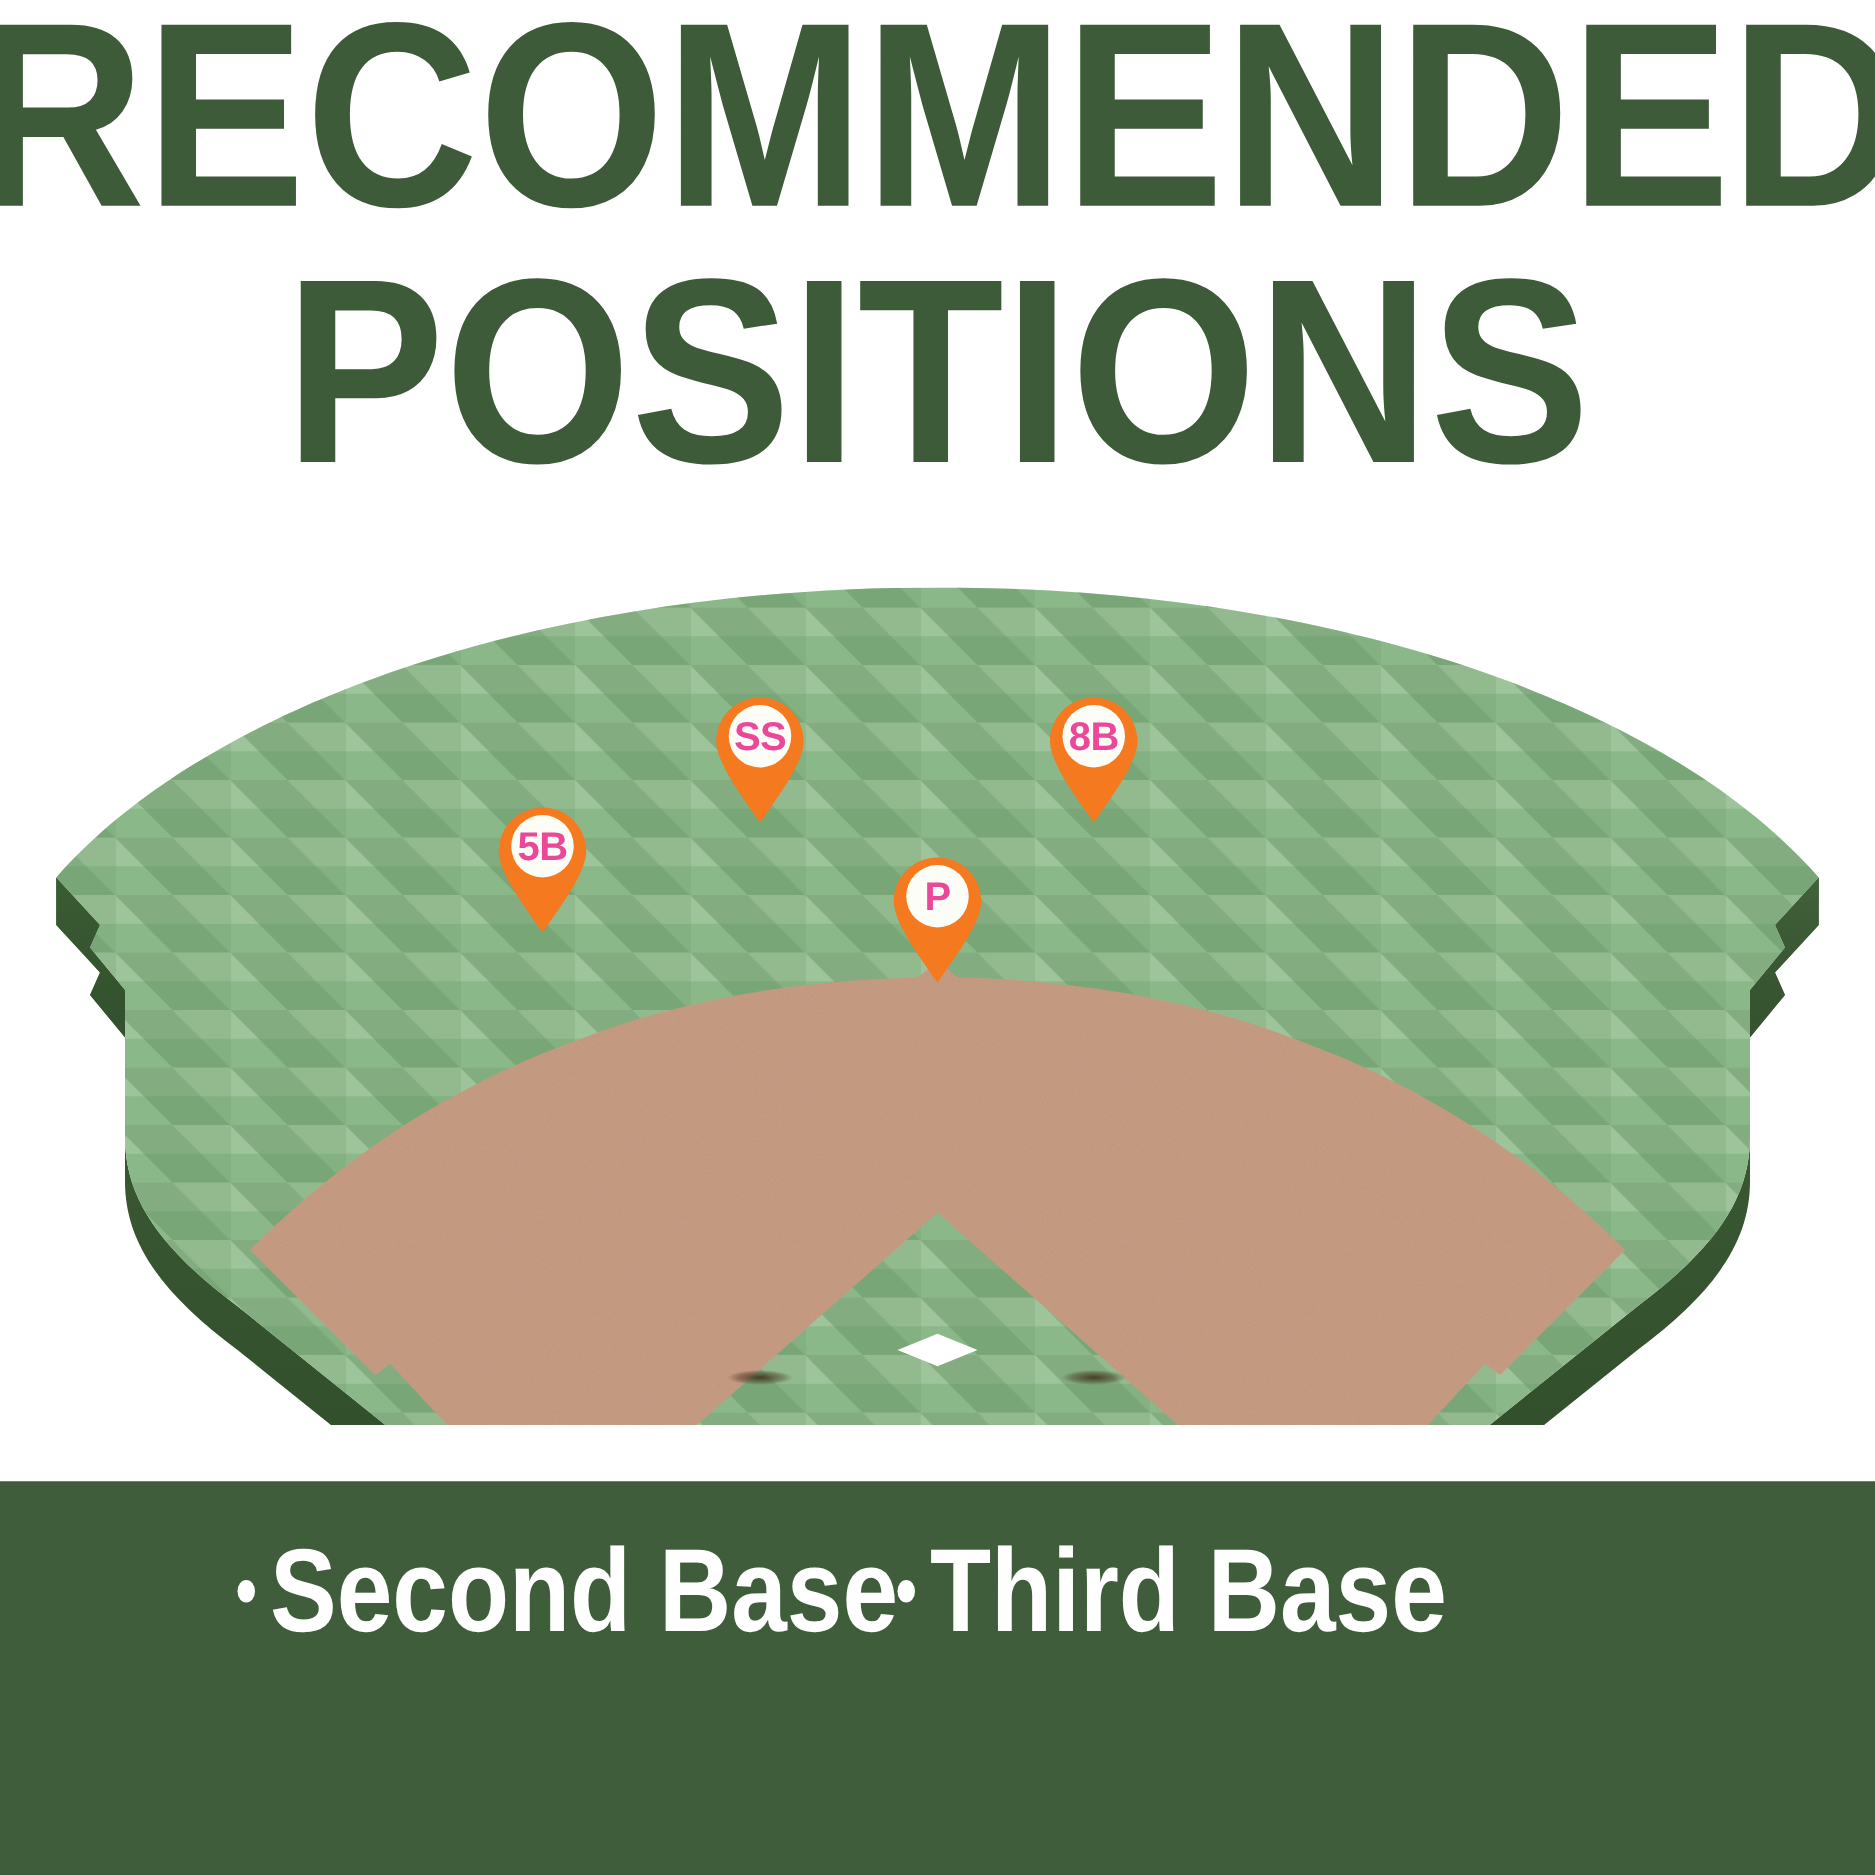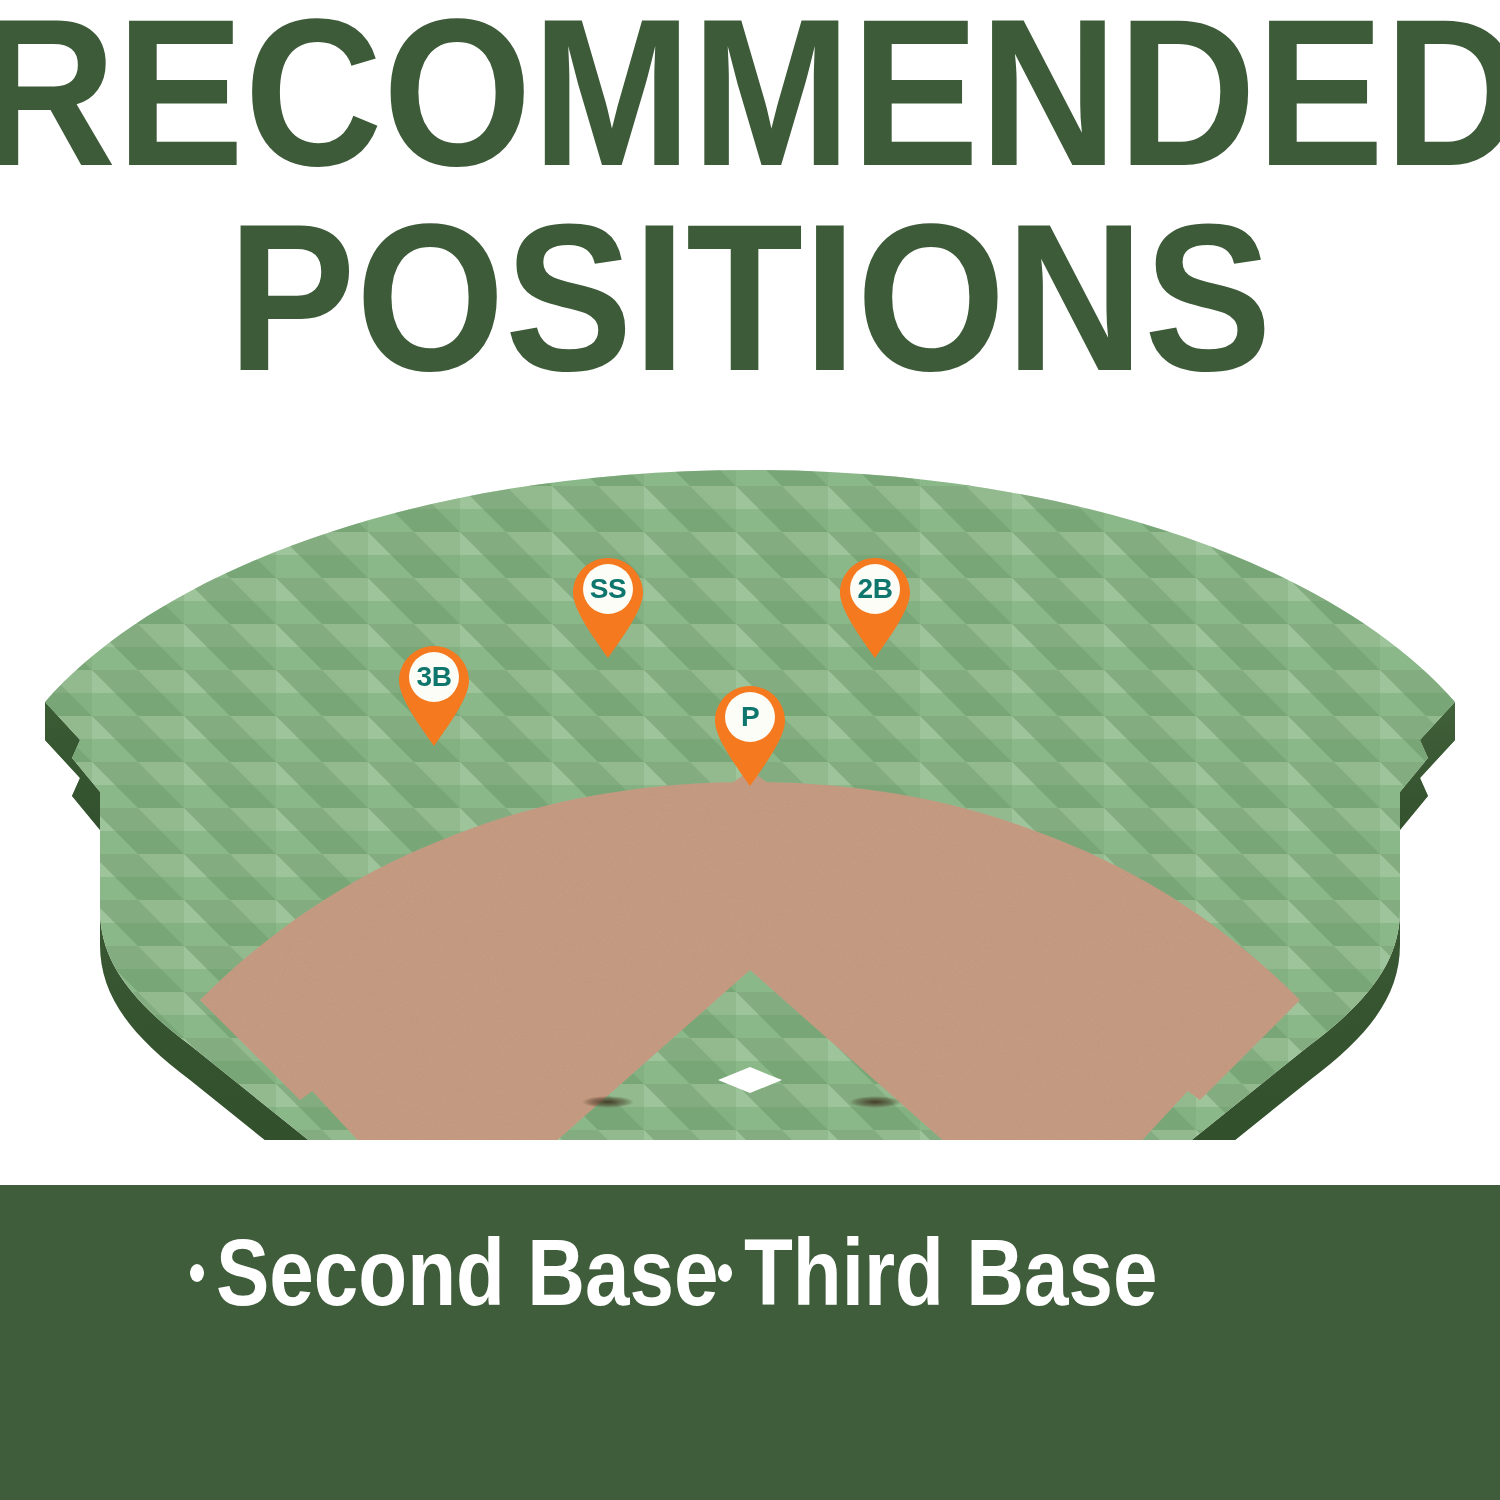--- a/index.html
+++ b/index.html
@@ -73,24 +73,24 @@
   .pin-svg { display: block; width: 76px; height: 104px; }
   .pin-label {
     position: absolute;
     top: 5px;
     left: 0;
     width: 76px;
     height: 56px;
     display: flex;
     align-items: center;
     justify-content: center;
-    color: #0f766e;
+    color: #ec4899;
     font-family: "Liberation Sans Narrow", "Liberation Sans", sans-serif;
     font-weight: 700;
-    font-size: 28px;
+    font-size: 32px;
     letter-spacing: -0.5px;
     line-height: 1;
     pointer-events: none;
   }
 
   
   .bottom-panel {
     position: absolute;
     left: 0;
     top: 1185px;
@@ -301,29 +301,29 @@
       <circle cx="38" cy="33" r="25" fill="#fdfdf7"></circle>
     </svg>
     <div class="pin-label">SS</div>
   </div>
 
   <div class="pin" id="pin-2b" style="left: 875px; top: 220px;">
     <svg class="pin-svg" viewBox="0 0 76 104" xmlns="http://www.w3.org/2000/svg">
       <path d="M38 2 C57.3 2 73 17.7 73 37 C73 54 52 82 38 102 C24 82 3 54 3 37 C3 17.7 18.7 2 38 2 Z" fill="#f4791f"></path>
       <circle cx="38" cy="33" r="25" fill="#fdfdf7"></circle>
     </svg>
-    <div class="pin-label">2B</div>
+    <div class="pin-label">8B</div>
   </div>
 
   <div class="pin" id="pin-3b" style="left: 434px; top: 308px;">
     <svg class="pin-svg" viewBox="0 0 76 104" xmlns="http://www.w3.org/2000/svg">
       <path d="M38 2 C57.3 2 73 17.7 73 37 C73 54 52 82 38 102 C24 82 3 54 3 37 C3 17.7 18.7 2 38 2 Z" fill="#f4791f"></path>
       <circle cx="38" cy="33" r="25" fill="#fdfdf7"></circle>
     </svg>
-    <div class="pin-label">3B</div>
+    <div class="pin-label">5B</div>
   </div>
 
   <div class="pin" id="pin-p" style="left: 750px; top: 348px;">
     <svg class="pin-svg" viewBox="0 0 76 104" xmlns="http://www.w3.org/2000/svg">
       <path d="M38 2 C57.3 2 73 17.7 73 37 C73 54 52 82 38 102 C24 82 3 54 3 37 C3 17.7 18.7 2 38 2 Z" fill="#f4791f"></path>
       <circle cx="38" cy="33" r="25" fill="#fdfdf7"></circle>
     </svg>
     <div class="pin-label">P</div>
   </div>
 </div>

